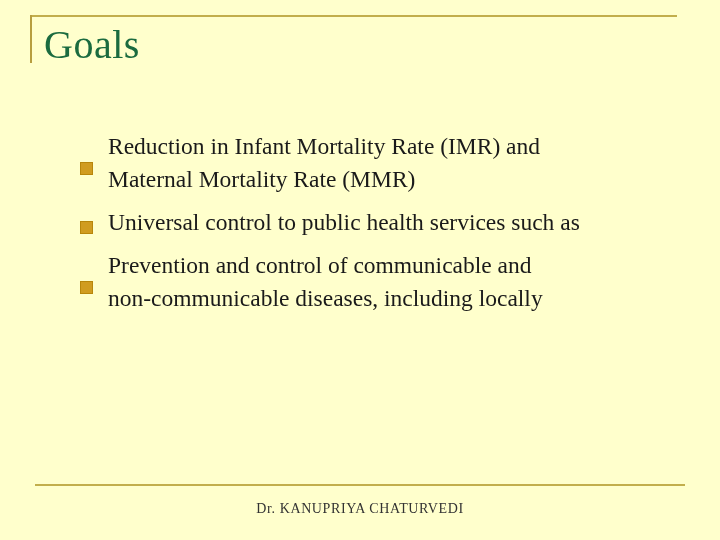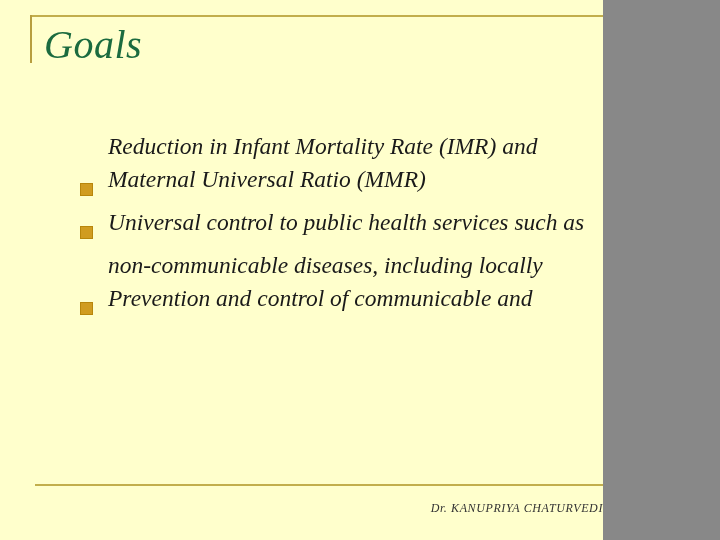--- a/index.html
+++ b/index.html
@@ -2,26 +2,25 @@
 <html style="--background: #FFFFCC; --accent-line: #C2AE4C; --accent-line-dark: #B79E3F; --bullet: #D09C20; --bullet-border: #B8860B; --title: #1B6B3F; --body-text: #1A1A1A; --footer-text: #333333;"><head>
 <meta charset="utf-8">
 <style>
   html, body {
     margin: 0;
     padding: 0;
     background: #888;
   }
   .slide {
     position: relative;
-    width: 603px;
+    width: 720px;
     height: 540px;
     background: var(--background, #FFFFCC);
     font-family: "Liberation Serif", serif;
     overflow: hidden;
-    font-style: italic;
   }
   .title-frame-top {
     position: absolute;
     left: 30px;
     top: 15px;
     width: 647px;
     height: 2px;
     background: var(--accent-line, #C2AE4C);
   }
   .title-frame-left {
@@ -44,21 +43,21 @@
     letter-spacing: 0.5px;
   }
   .content {
     position: absolute;
     left: 80px;
     top: 130px;
     width: 580px;
   }
   .bullet-item {
     display: flex;
-    align-items: flex-end;
+    align-items: center;
     margin-bottom: 10px;
   }
   .bullet-square {
     flex: none;
     width: 13px;
     height: 13px;
     margin-top: 10px;
     margin-right: 15px;
     background: var(--bullet, #D09C20);
     border: 1px solid var(--bullet-border, #B8860B);
@@ -78,58 +77,58 @@
     top: 484px;
     width: 650px;
     height: 2px;
     background: var(--accent-line, #C2AE4C);
   }
   .footer {
     position: absolute;
     left: 0;
     top: 501px;
     width: 100%;
-    text-align: right;
-    font-size: 12px;
+    text-align: center;
+    font-size: 14px;
     letter-spacing: 0.6px;
     color: var(--footer-text, #333333);
   }
 </style>
 </head>
 <body>
 
 <div class="slide">
 
   <div class="title-frame-top"></div>
   <div class="title-frame-left"></div>
 
   <h1 class="title">Goals</h1>
 
   <div class="content">
 
     <div class="bullet-item">
       <span class="bullet-square"></span>
       <div class="bullet-text">
         <div class="line">Reduction in Infant Mortality Rate (IMR) and</div>
-        <div class="line">Maternal Universal Ratio (MMR)</div>
+        <div class="line">Maternal Mortality Rate (MMR)</div>
       </div>
     </div>
 
     <div class="bullet-item">
       <span class="bullet-square"></span>
       <div class="bullet-text">
         <div class="line">Universal control to public health services such as</div>
       </div>
     </div>
 
     <div class="bullet-item">
       <span class="bullet-square"></span>
       <div class="bullet-text">
+        <div class="line">Prevention and control of communicable and</div>
         <div class="line">non-communicable diseases, including locally</div>
-        <div class="line">Prevention and control of communicable and</div>
       </div>
     </div>
 
   </div>
 
   <div class="footer-divider"></div>
   <div class="footer">Dr. KANUPRIYA CHATURVEDI</div>
 
 </div>
 

